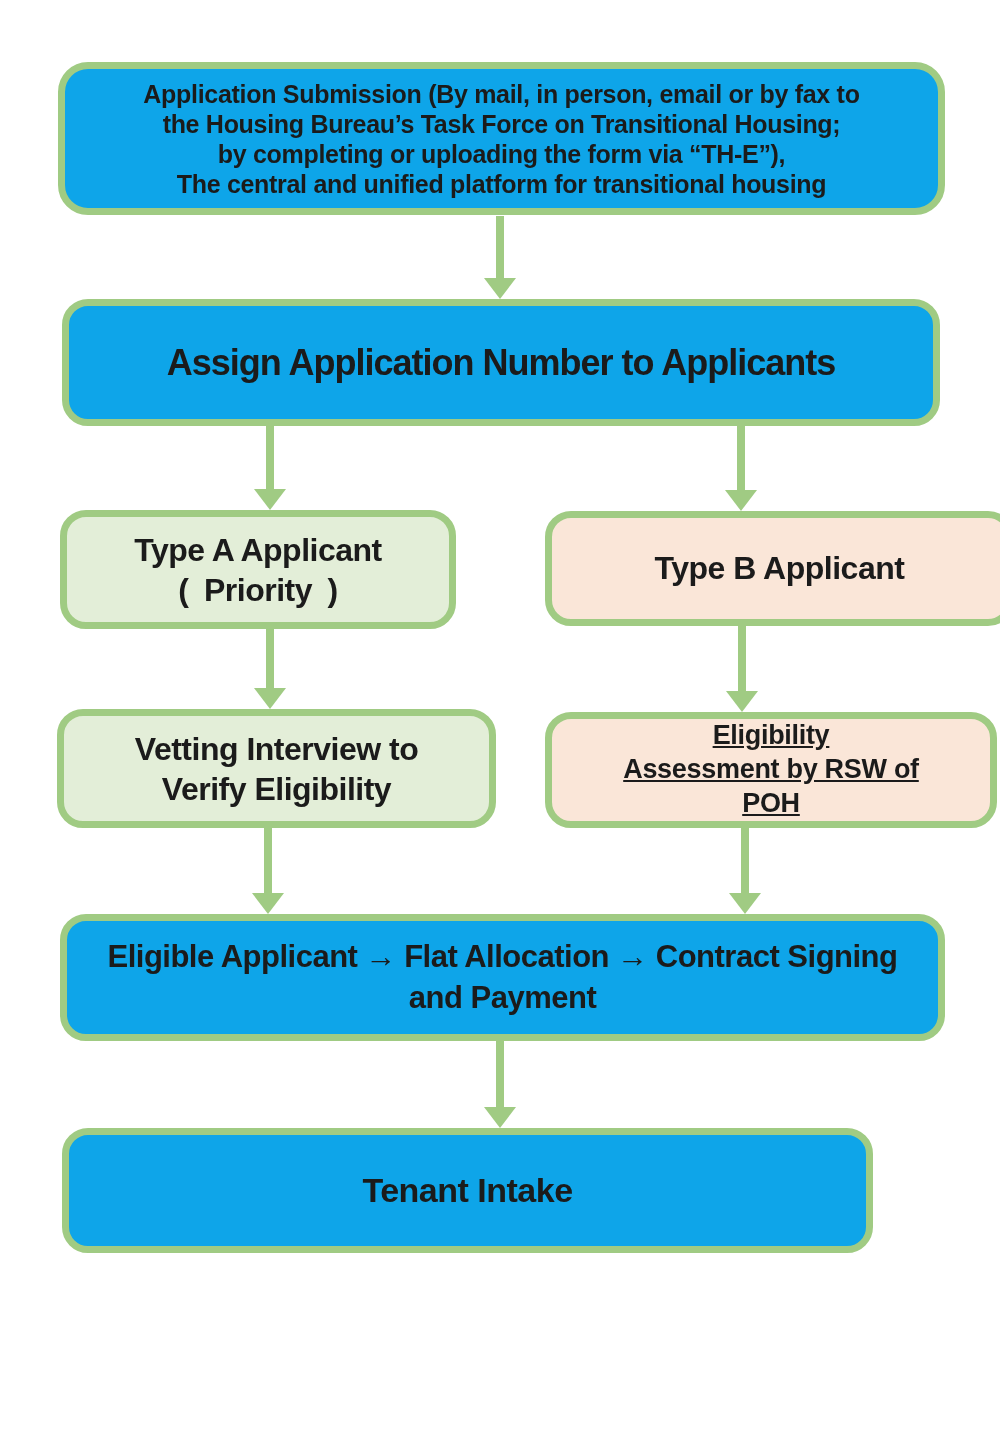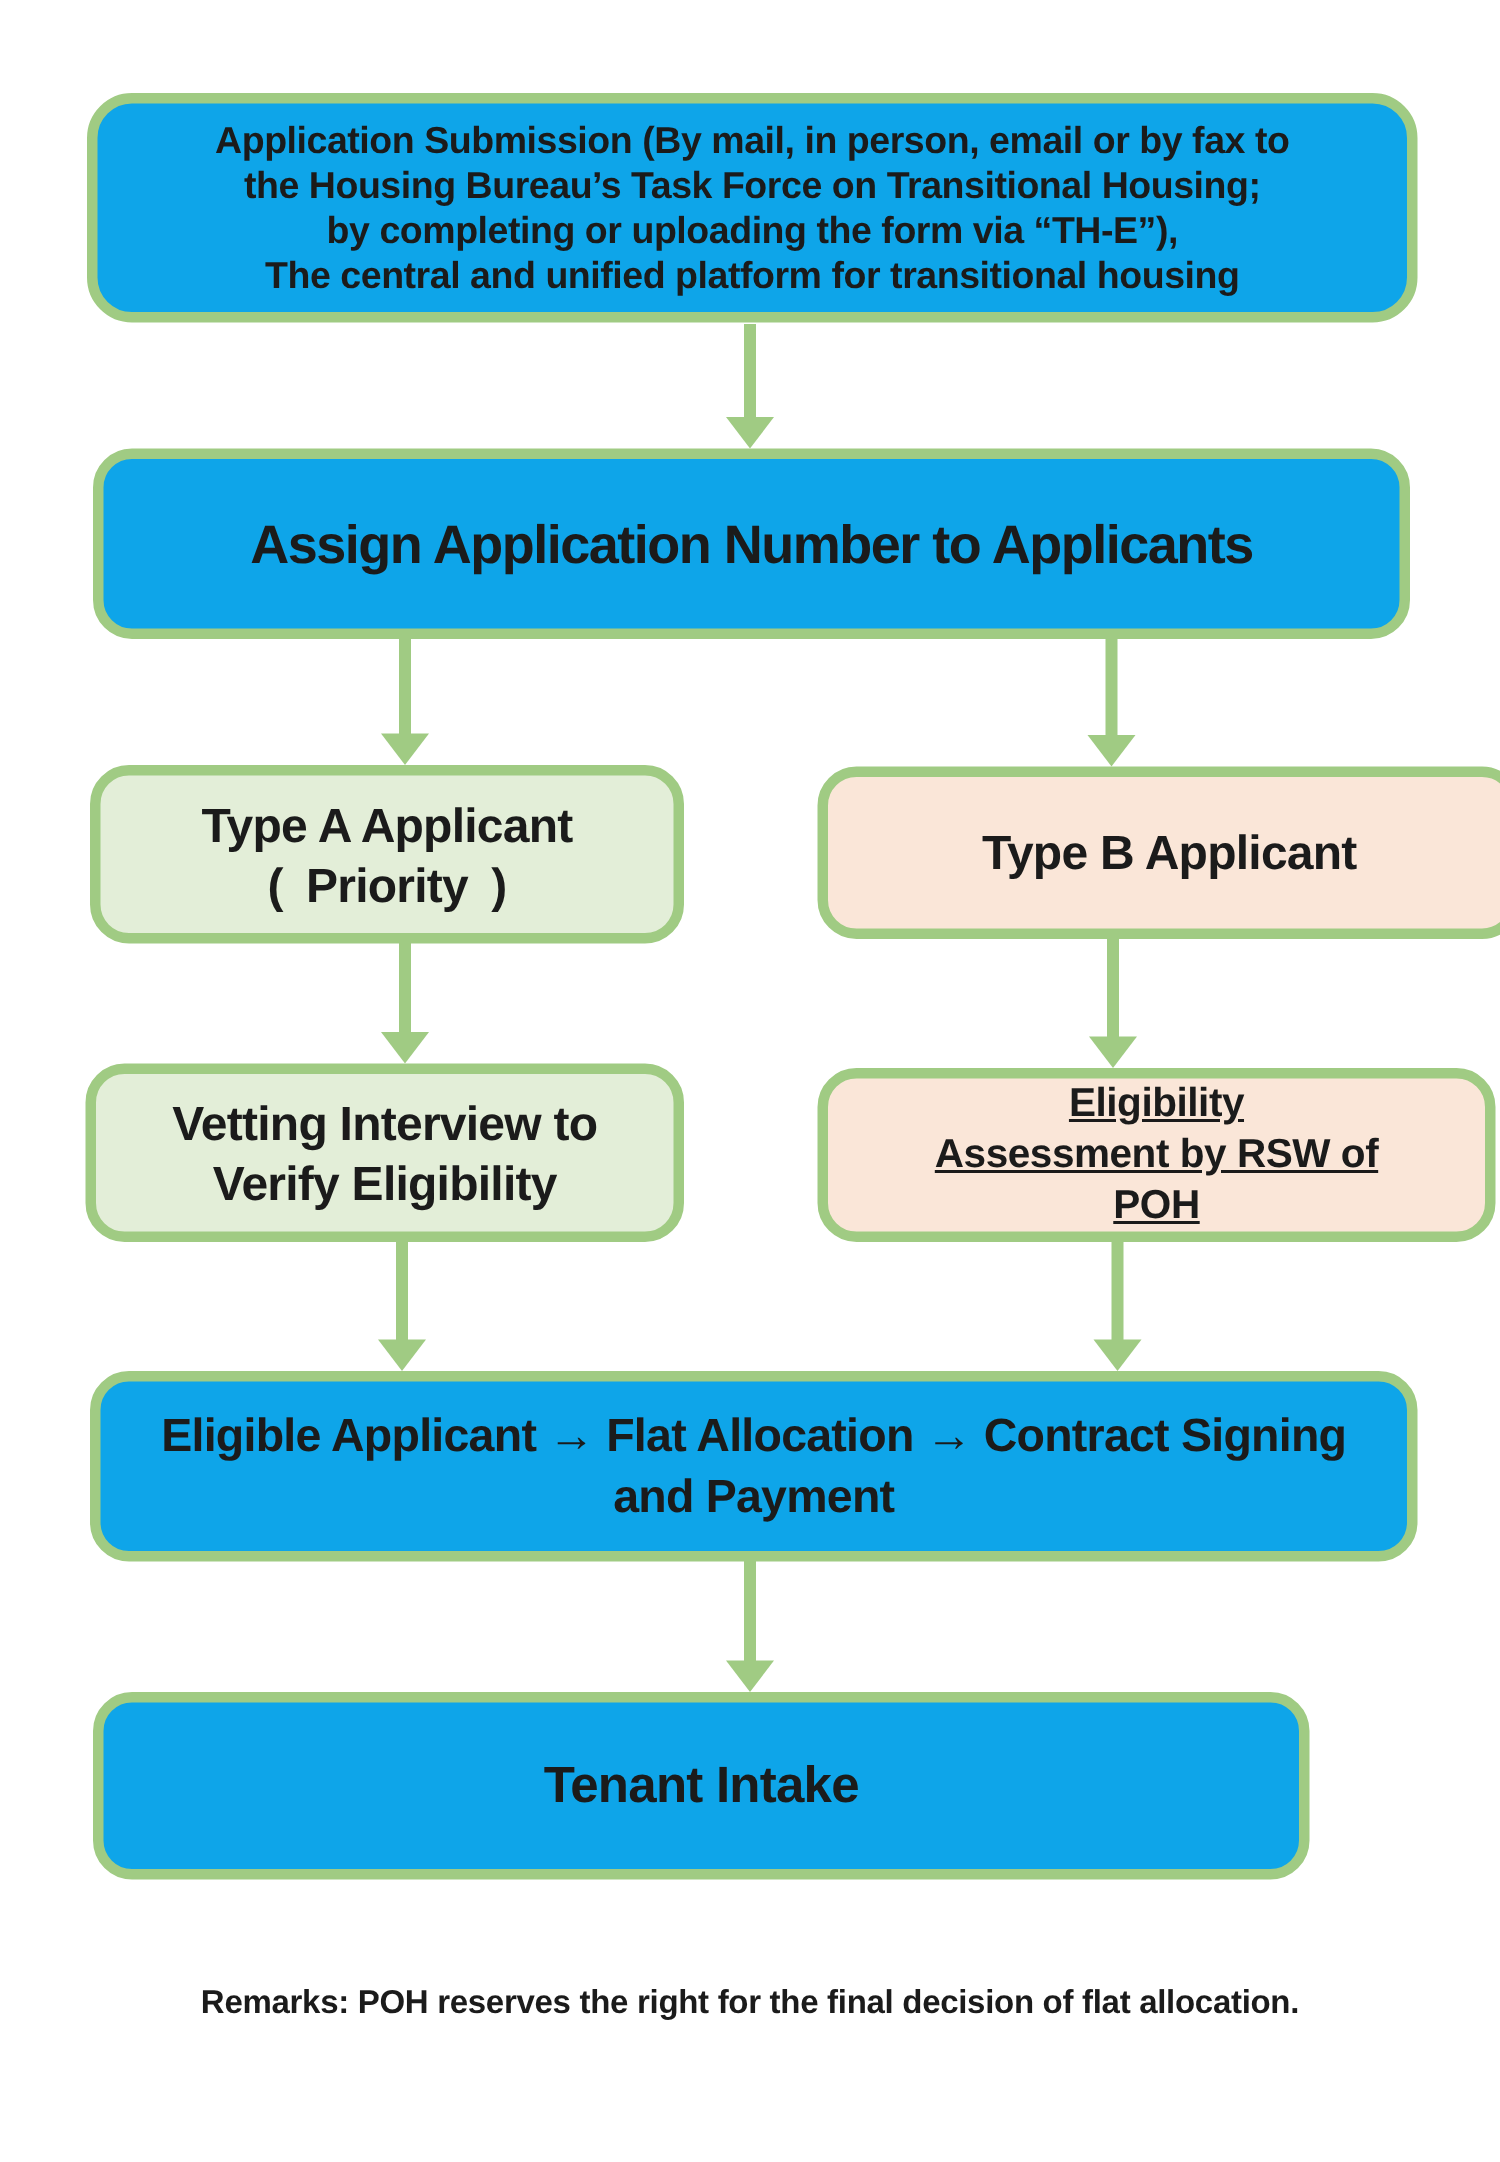--- a/index.html
+++ b/index.html
@@ -99,21 +99,21 @@
   <div class="arrow" style="left:253px; top:628px; height:81px;">
     <div class="shaft"></div>
     <div class="head"></div>
   </div>
 
   <div class="arrow" style="left:725px; top:625px; height:87px;">
     <div class="shaft"></div>
     <div class="head"></div>
   </div>
 
-  <div class="node fill-green" style="left:57px; top:709px; width:399px; height:119px; font-size:32px; line-height:1.25; letter-spacing:-0.5px;border-radius:26px;">Vetting Interview to
+  <div class="node fill-green" style="left:57px; top:709px; width:439px; height:119px; font-size:32px; line-height:1.25; letter-spacing:-0.5px;border-radius:26px;">Vetting Interview to
 Verify Eligibility</div>
 
   <div class="node fill-peach" style="left:545px; top:712px; width:452px; height:116px; font-size:27px; line-height:1.25; letter-spacing:-0.3px;text-decoration:underline;">Eligibility
 Assessment by RSW of
 POH</div>
 
   <div class="arrow" style="left:251px; top:827px; height:87px;">
     <div class="shaft"></div>
     <div class="head"></div>
   </div>
@@ -126,15 +126,14 @@
   <div class="node" style="left:60px; top:914px; width:885px; height:127px; font-size:31px; line-height:1.3; letter-spacing:-0.5px;">Eligible Applicant → Flat Allocation → Contract Signing
 and Payment</div>
 
   <div class="arrow" style="left:483px; top:1040px; height:88px;">
     <div class="shaft"></div>
     <div class="head"></div>
   </div>
 
   <div class="node" style="left:62px; top:1128px; width:811px; height:125px; font-size:34px; letter-spacing:-0.5px;">Tenant Intake</div>
 
-  <div class="remarks" style="top:1322px;">Remarks: POH reserves the right for the final decision of flat allocation.</div>
 
 </div>
 
 </body></html>

